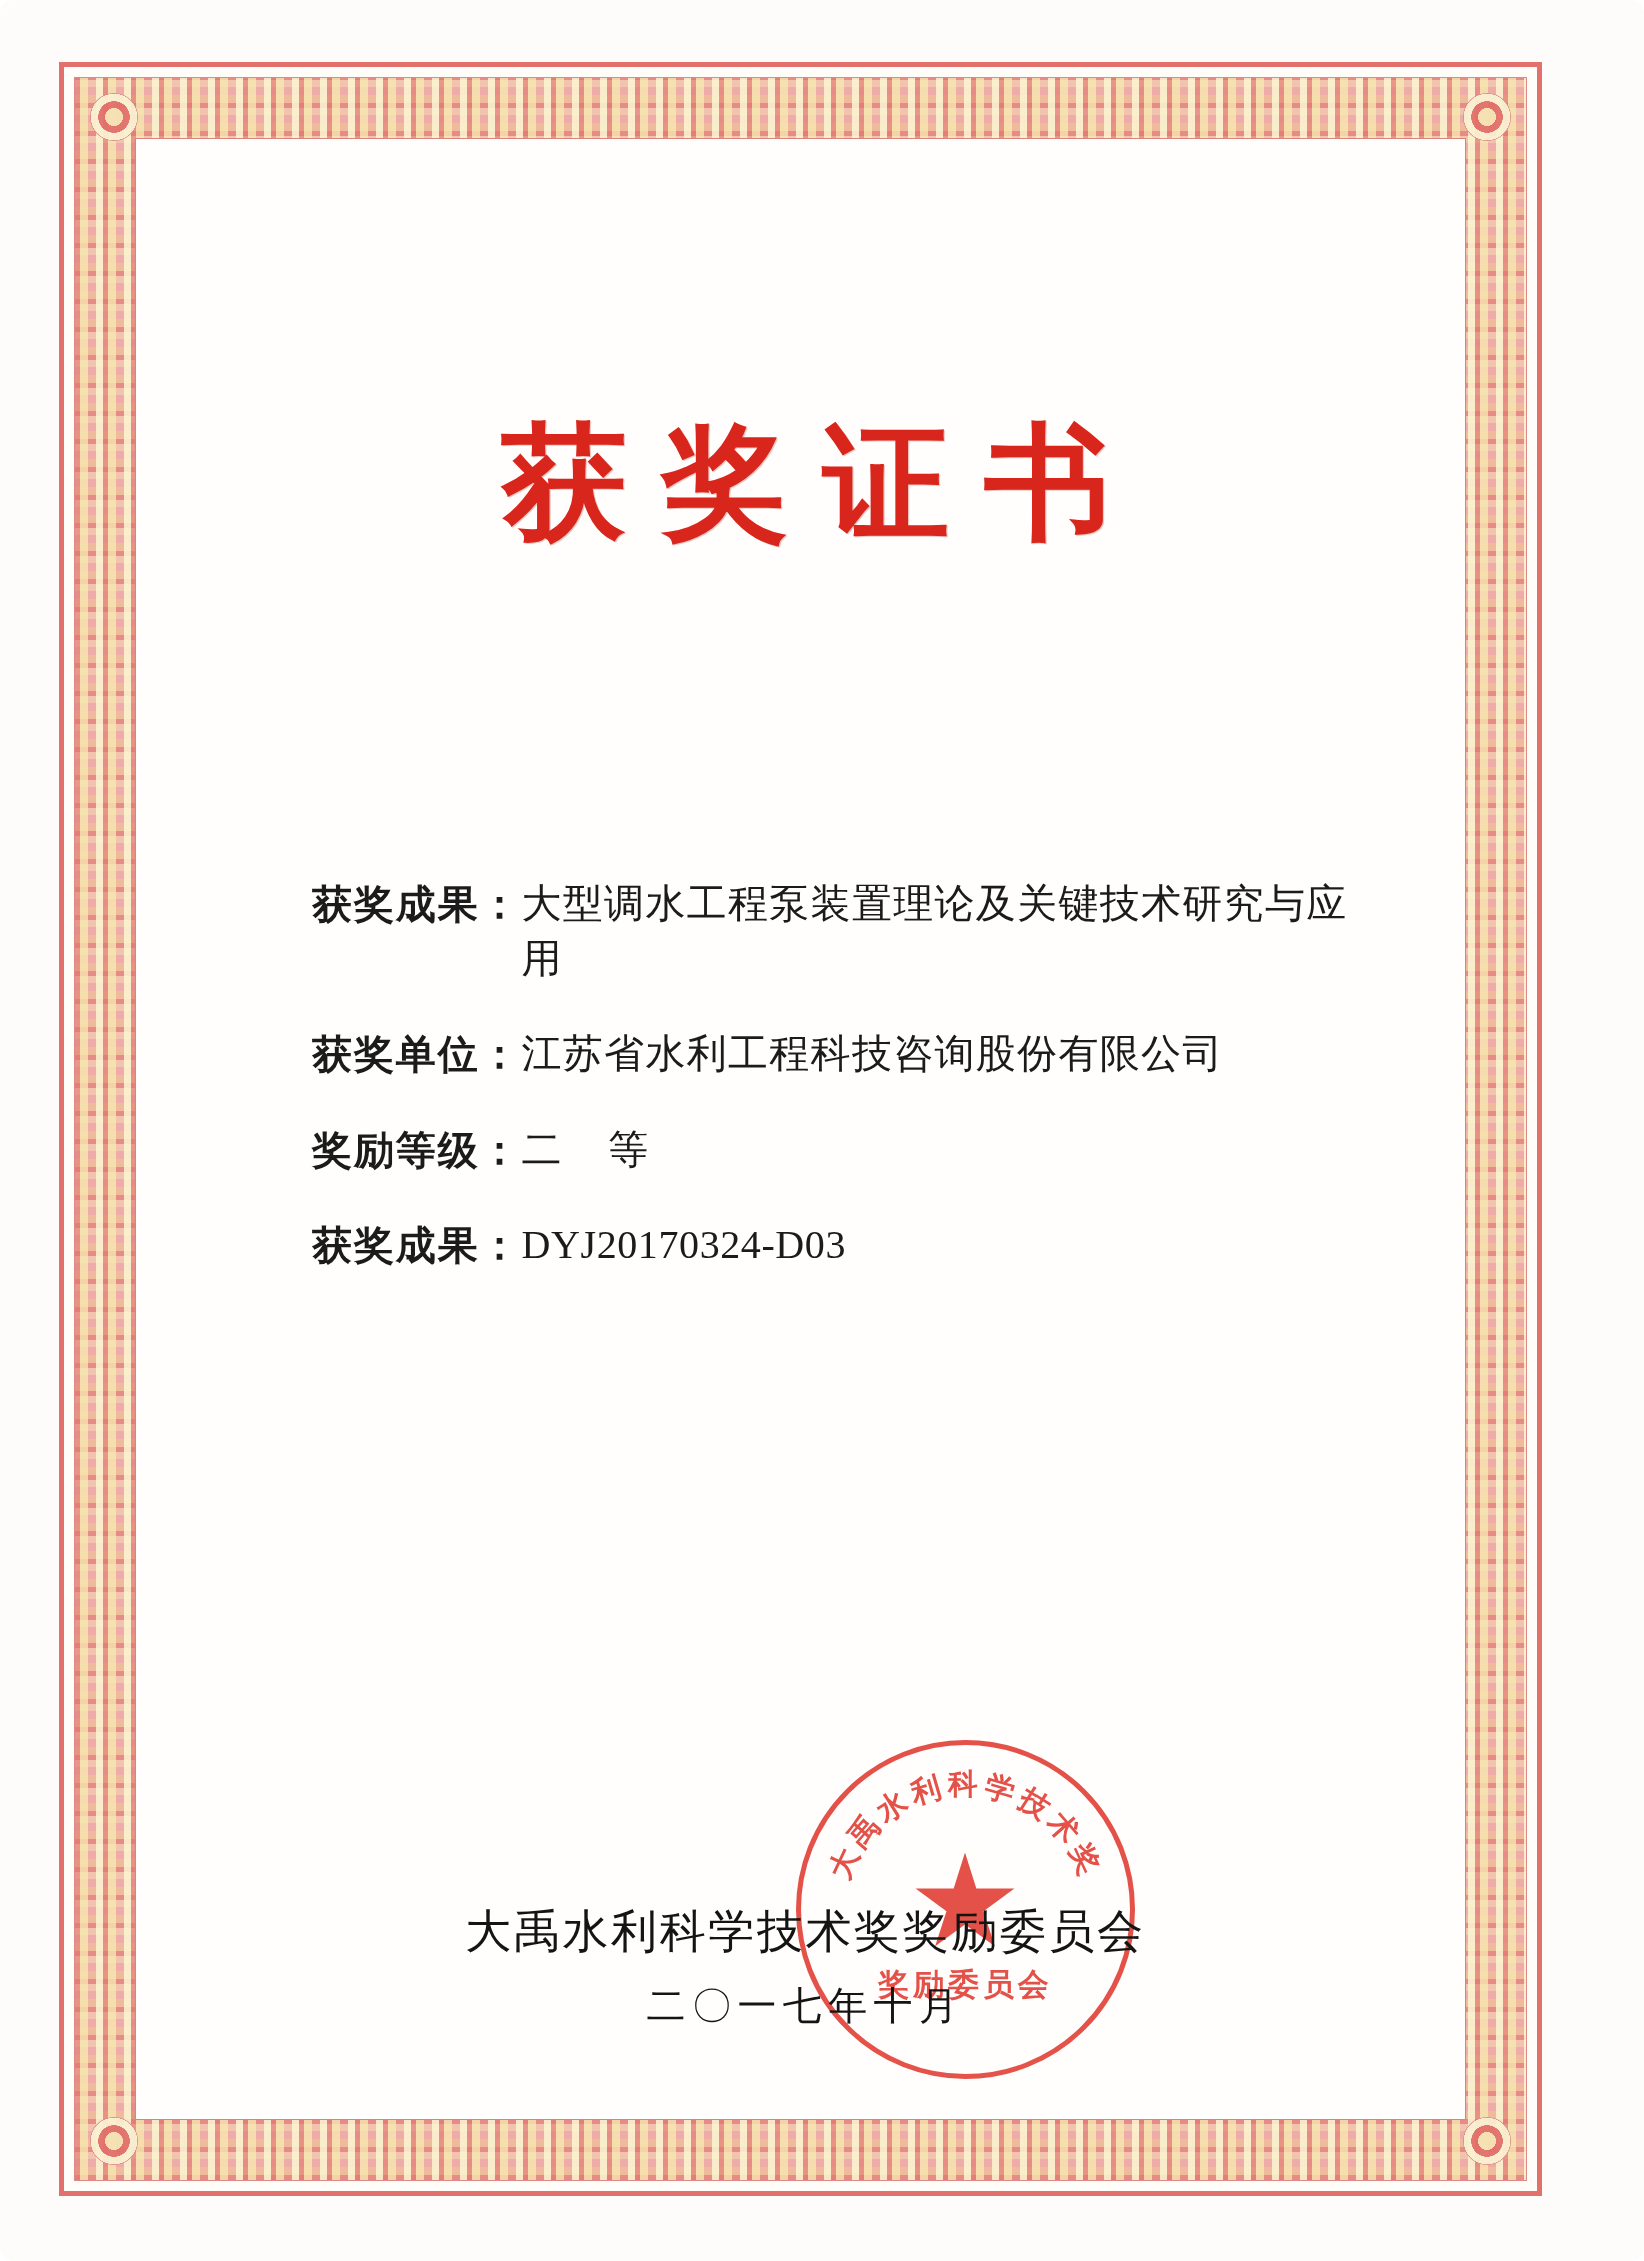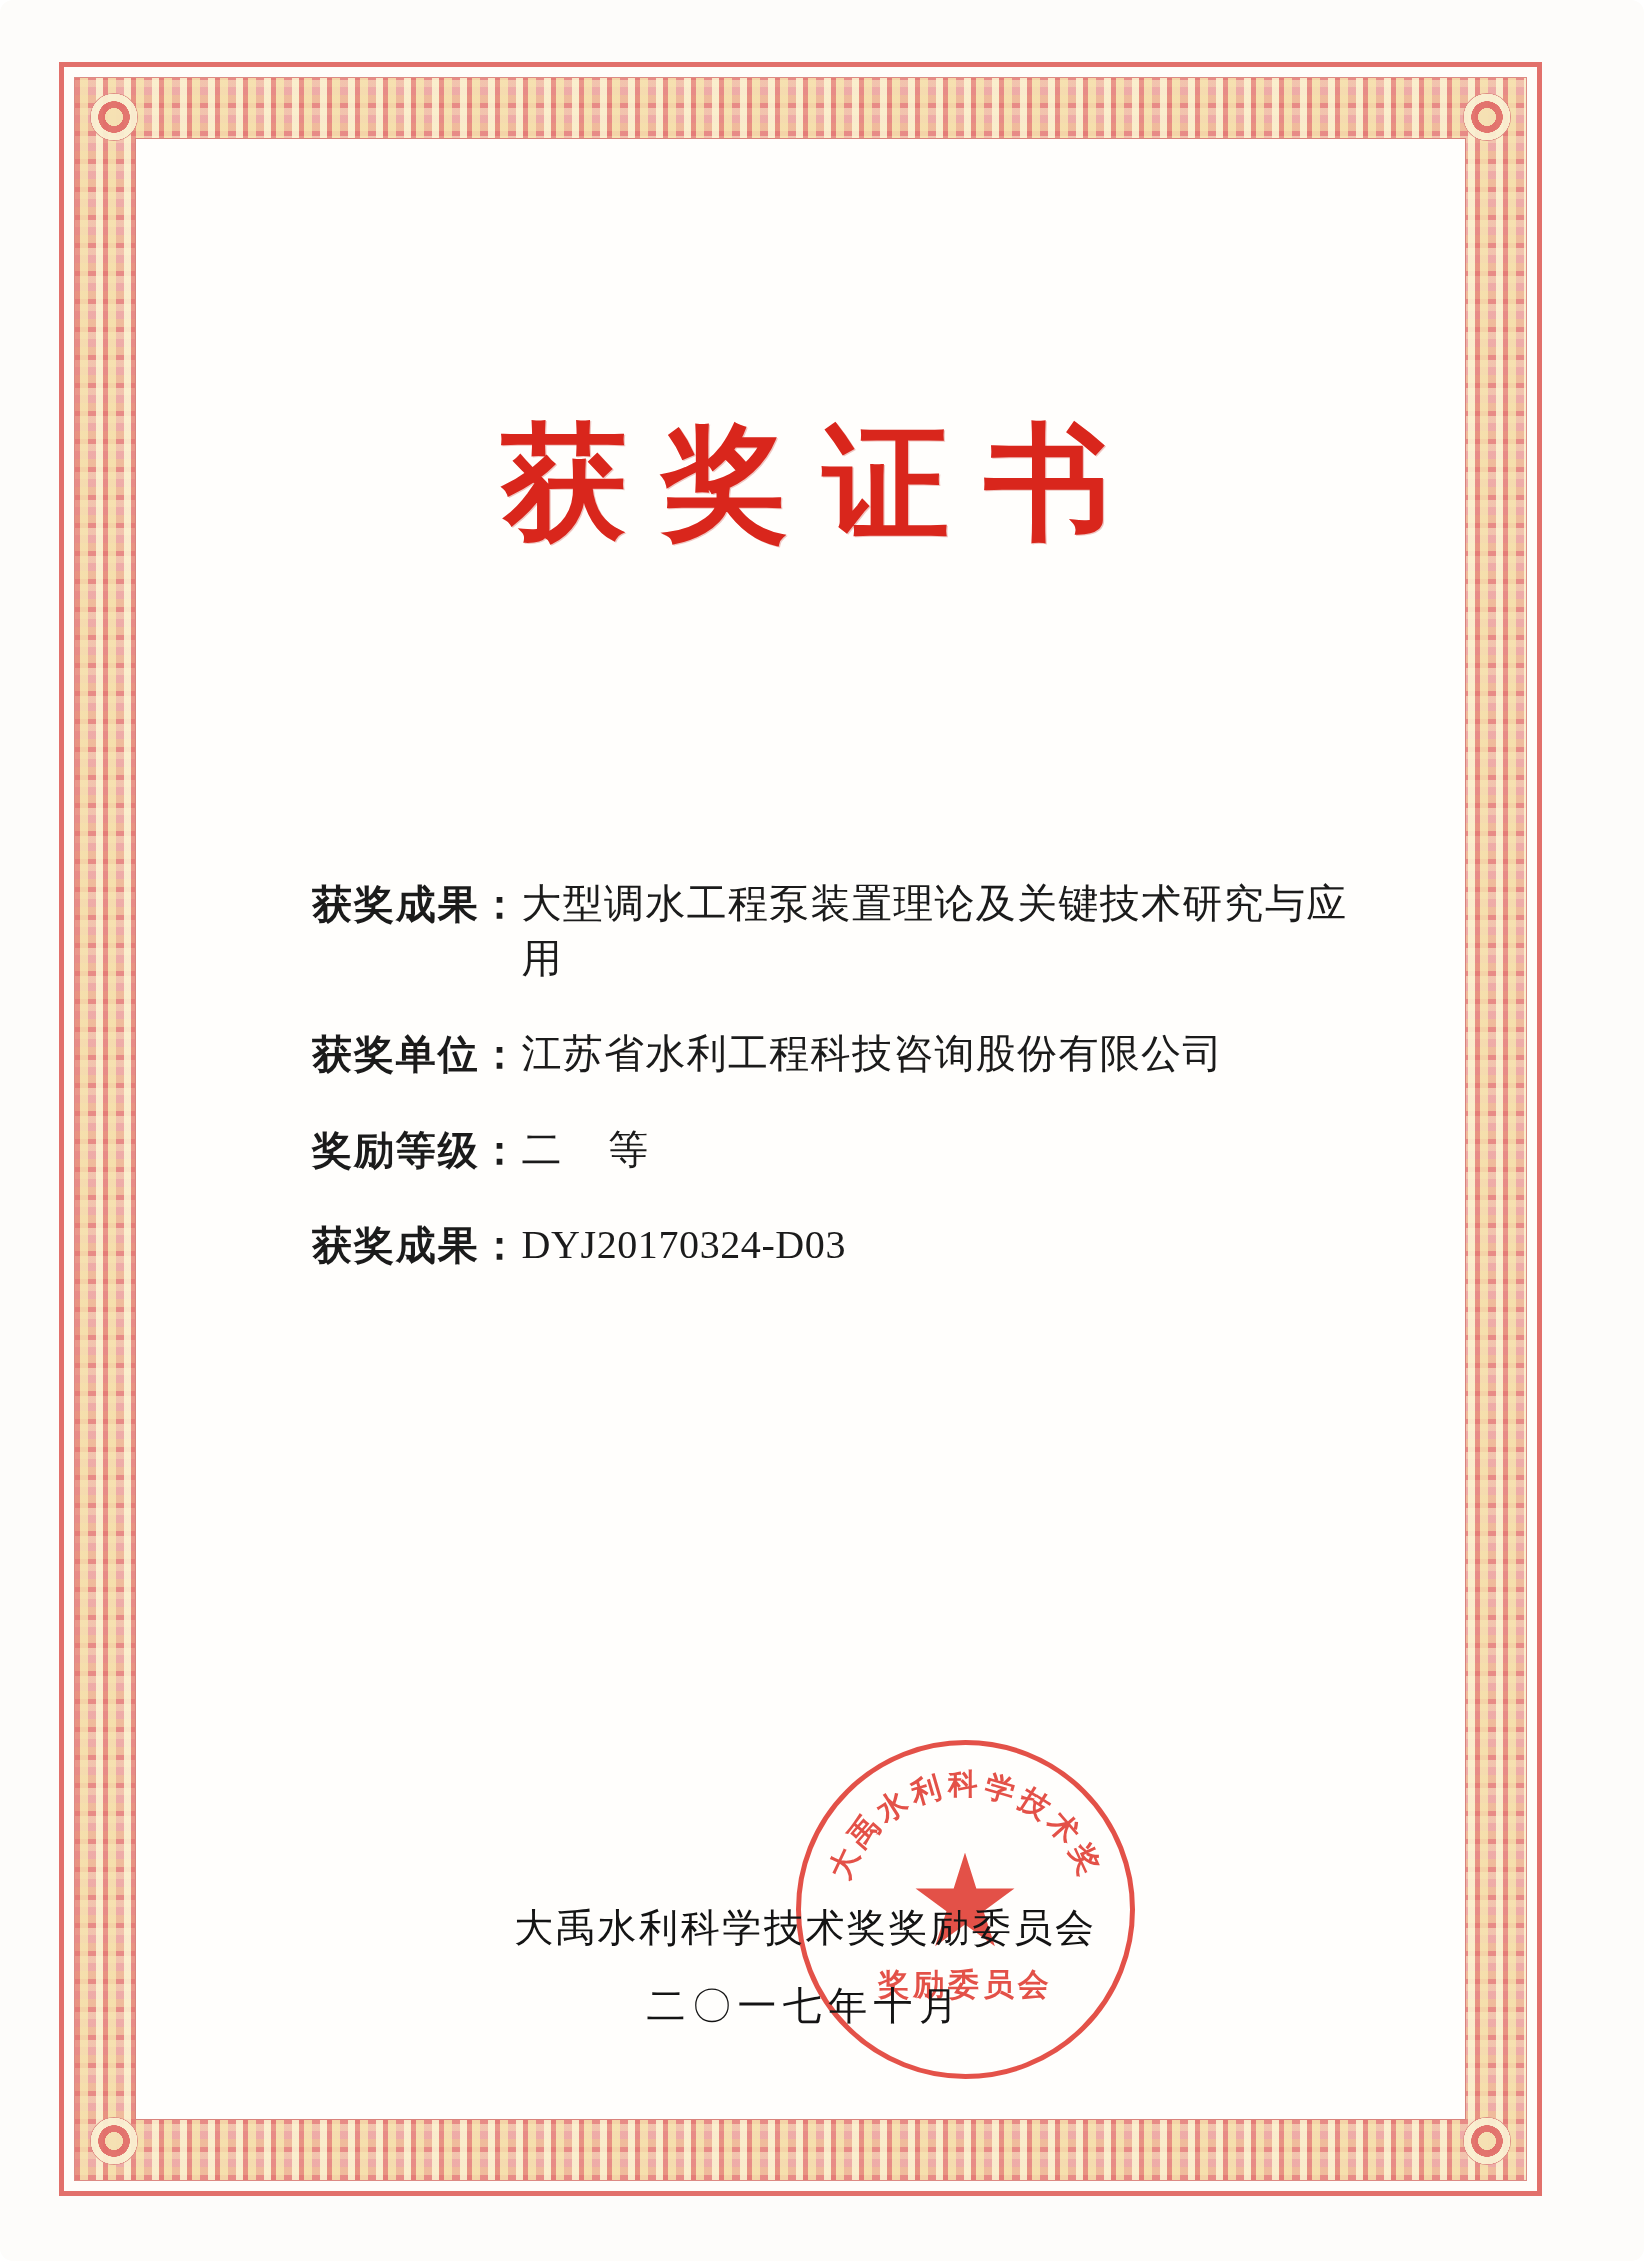--- a/index.html
+++ b/index.html
@@ -207,21 +207,21 @@
     letter-spacing: 3.9px;
   }
 
   
   .issuer {
     position: absolute;
     left: 0;
     top: 1702px;
     width: 1219px;
     text-align: center;
-    font-size: 39px;
+    font-size: 46px;
     letter-spacing: 2.6px;
     color: #141414;
     font-family: "DejaVu Serif", "Liberation Serif", serif;
   }
   .issue-date {
     position: absolute;
     left: 0;
     top: 1780px;
     width: 1219px;
     text-align: center;

